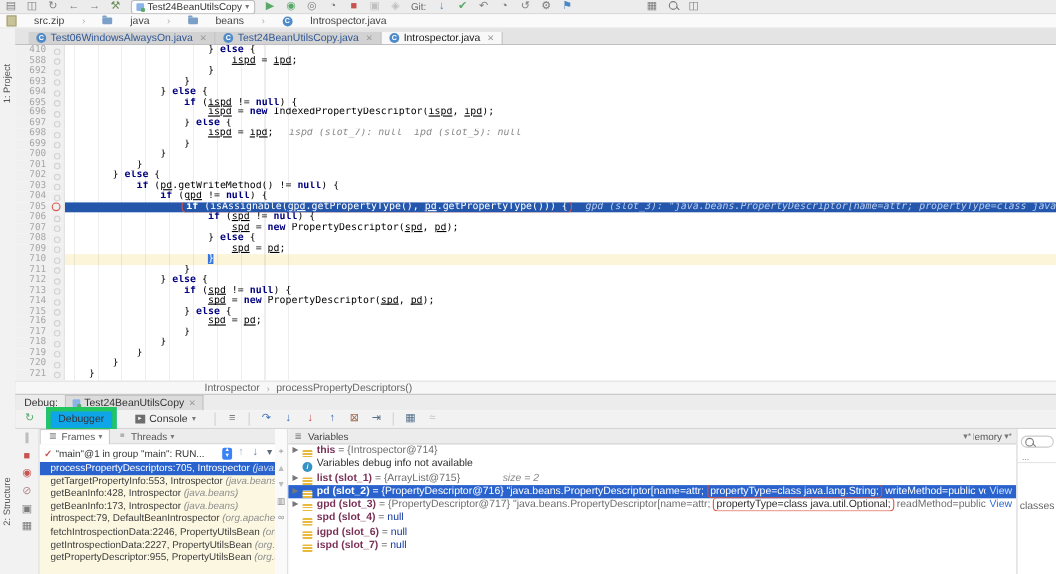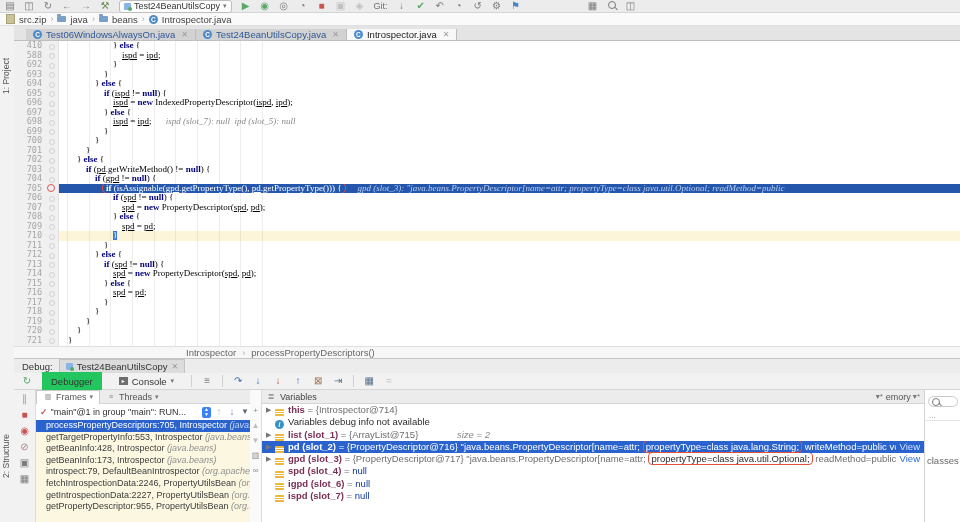--- a/index.html
+++ b/index.html
@@ -14,21 +14,21 @@
   .runchip{display:inline-flex;align-items:center;gap:3px;height:11px;background:#fdfdfd;border:1px solid #bdbdbd;
            border-radius:3px;padding:0 4px;font-size:9px;color:#333;}
   .chip-ico{width:7px;height:7px;background:#8ab4e8;border-radius:1px;position:relative;display:inline-block;}
   .chip-ico::after{content:"";position:absolute;right:-1px;bottom:-1px;width:4px;height:4px;border-radius:50%;background:#59a869;}
   .carat{font-size:7px;color:#777;}
   .gitlab{color:#6e6e6e;font-size:9px;}
   .mag{width:6px;height:6px;border:1.4px solid #7c7c7c;border-radius:50%;position:relative;display:inline-block;}
   .mag::after{content:"";position:absolute;width:4px;height:1.4px;background:#7c7c7c;transform:rotate(45deg);right:-3px;bottom:-1px;}
   
   .bcb{position:absolute;left:0;top:13px;width:960px;height:13px;background:#fafafa;border-bottom:1px solid #e0e0e0;
-       display:flex;align-items:center;padding-left:6px;gap:4px;font-size:9.5px;color:#444;box-sizing:border-box;}
+       display:flex;align-items:center;padding-left:6px;gap:16px;font-size:9.5px;color:#444;box-sizing:border-box;}
   .bc-sep{color:#aaa;font-size:9px;}
   .ico-folder{width:9px;height:6px;background:#7ba0c8;border-radius:1px;position:relative;display:inline-block;}
   .ico-folder::before{content:"";position:absolute;left:0;top:-2px;width:4px;height:2px;background:#7ba0c8;border-radius:1px 1px 0 0;}
   .ico-zip{width:7px;height:8px;background:#c9c39a;border:1px solid #a8a278;display:inline-block;}
   .ico-class{width:9px;height:9px;border-radius:50%;background:#4f8bc9;color:#fff;font-size:6.5px;line-height:9px;
              text-align:center;display:inline-block;font-weight:bold;}
   
   .stripe{position:absolute;left:0;top:26px;width:14px;height:496px;background:#f2f2f2;border-right:1px solid #d9d9d9;}
   .vlabel{position:absolute;left:1px;writing-mode:vertical-rl;transform:rotate(180deg);font-size:8.5px;color:#555;}
   .vl-top{top:32px;} .vl-bot{top:408px;}
@@ -42,21 +42,21 @@
   
   .editor{position:absolute;left:14px;top:41px;width:946px;height:305px;background:#fff;overflow:hidden;
           font-family:"DejaVu Sans Mono",monospace;font-size:9px;}
   .cl{display:flex;height:9.53px;line-height:9.6px;white-space:pre;}
   .ln{width:28px;text-align:right;padding-right:4px;color:#a6a6a6;background:#f0f0f0;flex:none;font-size:8.5px;}
   .gut{width:12px;background:#f0f0f0;border-right:1px solid #e2e2e2;flex:none;position:relative;}
   .gut .ring{position:absolute;left:3px;top:2.5px;width:4px;height:4px;border:1px solid #d2d2d2;border-radius:50%;}
   .gut .bp{position:absolute;left:1px;top:0.5px;width:6px;height:6px;border:1.6px solid #d9564f;border-radius:50%;}
   .ct{flex:1;color:#000;background:transparent;overflow:hidden;
       background-image:repeating-linear-gradient(to right,rgba(120,120,120,.13) 0 1px,transparent 1px 21.68px);
-      background-size:205px 100%;background-repeat:no-repeat;background-position:8px 0;font-family:Liberation Serif, serif;}
+      background-size:205px 100%;background-repeat:no-repeat;background-position:8px 0;}
   .cl.exec .ct{background:#2457ac;color:#fff;}
   .cl.caretline .ct{background-color:#fcf5da;}
   .kw{color:#000080;font-weight:bold;}
   .cl.exec .kw{color:#fff;}
   .vr{text-decoration:underline;}
   .redbox{border:1.4px solid #e0503c;border-radius:5px;padding:0 3px;margin:0 -2px;}
   .hint{font-style:italic;color:#8a8a8a;margin-left:14px;}
   .cl.exec .hint{color:#b9cdf0;}
   .caret{background:#3676e0;color:#fff;}
   
@@ -65,21 +65,21 @@
   
   .dhdr{position:absolute;left:14px;top:358px;width:946px;height:15px;background:#ececec;border-top:1px solid #c6c6c6;
         display:flex;align-items:center;gap:6px;padding-left:8px;box-sizing:border-box;font-size:9.5px;}
   .dtab{display:inline-flex;align-items:center;gap:4px;height:13px;background:#dcdcdc;border:1px solid #c3c3c3;
         border-bottom:none;padding:0 6px;color:#333;}
   .dtab .x{color:#9a9a9a;font-size:8px;}
   
   .dtb{position:absolute;left:14px;top:373px;width:946px;height:17px;background:#f2f2f2;border-bottom:1px solid #d5d5d5;
        display:flex;align-items:center;gap:10px;padding-left:8px;box-sizing:border-box;}
   .dchip{display:inline-flex;align-items:center;gap:4px;height:15px;padding:0 7px;font-size:9.5px;color:#333;}
-  .dchip.act{background:#22c55e;border:2px solid #22c55e;}
+  .dchip.act{background:#0ea5e9;border:4px solid #22c55e;}
   .consico{width:9px;height:8px;background:#6e6e6e;color:#fff;font-size:6px;line-height:8px;text-align:center;display:inline-block;}
   .vsep{width:1px;height:12px;background:#d0d0d0;display:inline-block;}
   
   .dbody{position:absolute;left:14px;top:390px;width:946px;height:132px;background:#fff;}
   .dstrip{position:absolute;left:0;top:0;width:22px;height:132px;background:#f2f2f2;border-right:1px solid #dcdcdc;
           display:flex;flex-direction:column;align-items:center;gap:6px;padding-top:4px;box-sizing:border-box;}
   .phdr{position:absolute;top:0;height:14px;background:#ececec;border-bottom:1px solid #d5d5d5;display:flex;
         align-items:center;font-size:9px;color:#444;box-sizing:border-box;}
   .ptab{display:inline-flex;align-items:center;gap:3px;height:13px;padding:0 6px;color:#555;}
   .ptab.act{background:#fff;border:1px solid #c9c9c9;border-bottom:none;}

